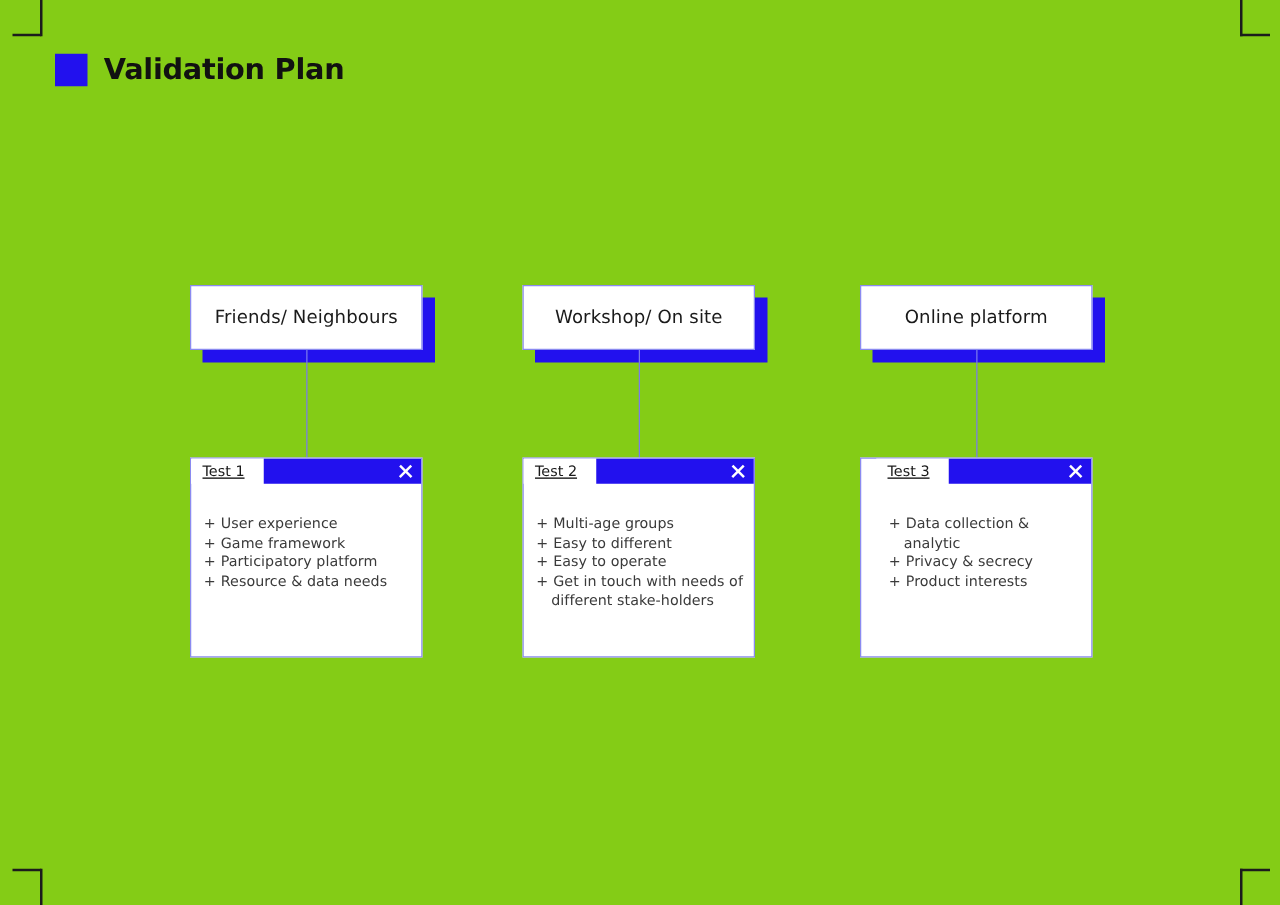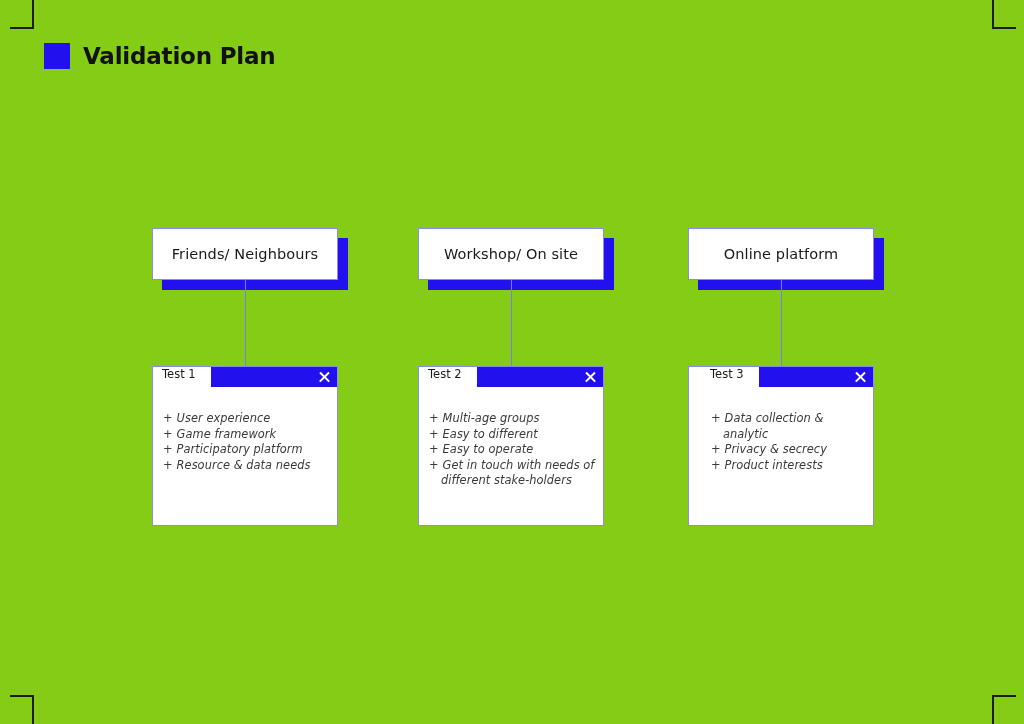--- a/index.html
+++ b/index.html
@@ -139,23 +139,25 @@
     position: relative;
     height: 20px;
     display: flex;
     align-items: stretch;
     background: #ffffff;
   }
   .title-left {
     flex: 0 0 auto;
     width: 58px;
     display: flex;
+    align-items: center;
     padding-left: 9px;
     box-sizing: border-box;
     background: #ffffff;
+    text-decoration: underline;
   }
   .title-text {
     font-family: "DejaVu Sans", sans-serif;
     font-size: 11.5px;
     color: #1a1a1a;
     white-space: nowrap;
   }
   .title-blue {
     flex: 1 1 auto;
     background: #2211ee;
@@ -179,21 +181,20 @@
     top: 5.5px;
     width: 13px;
     height: 2.3px;
     background: #ffffff;
   }
   .close-icon::before { transform: rotate(45deg); }
   .close-icon::after  { transform: rotate(-45deg); }
 
   .win-body {
     padding: 24px 0 0 0;
-    font-style: italic;
   }
   .bullets {
     list-style: none;
     margin: 0;
     padding: 0 8px 0 10px;
   }
   .bullets li {
     font-family: "DejaVu Sans", sans-serif;
     font-size: 11.4px;
     line-height: 15.6px;

